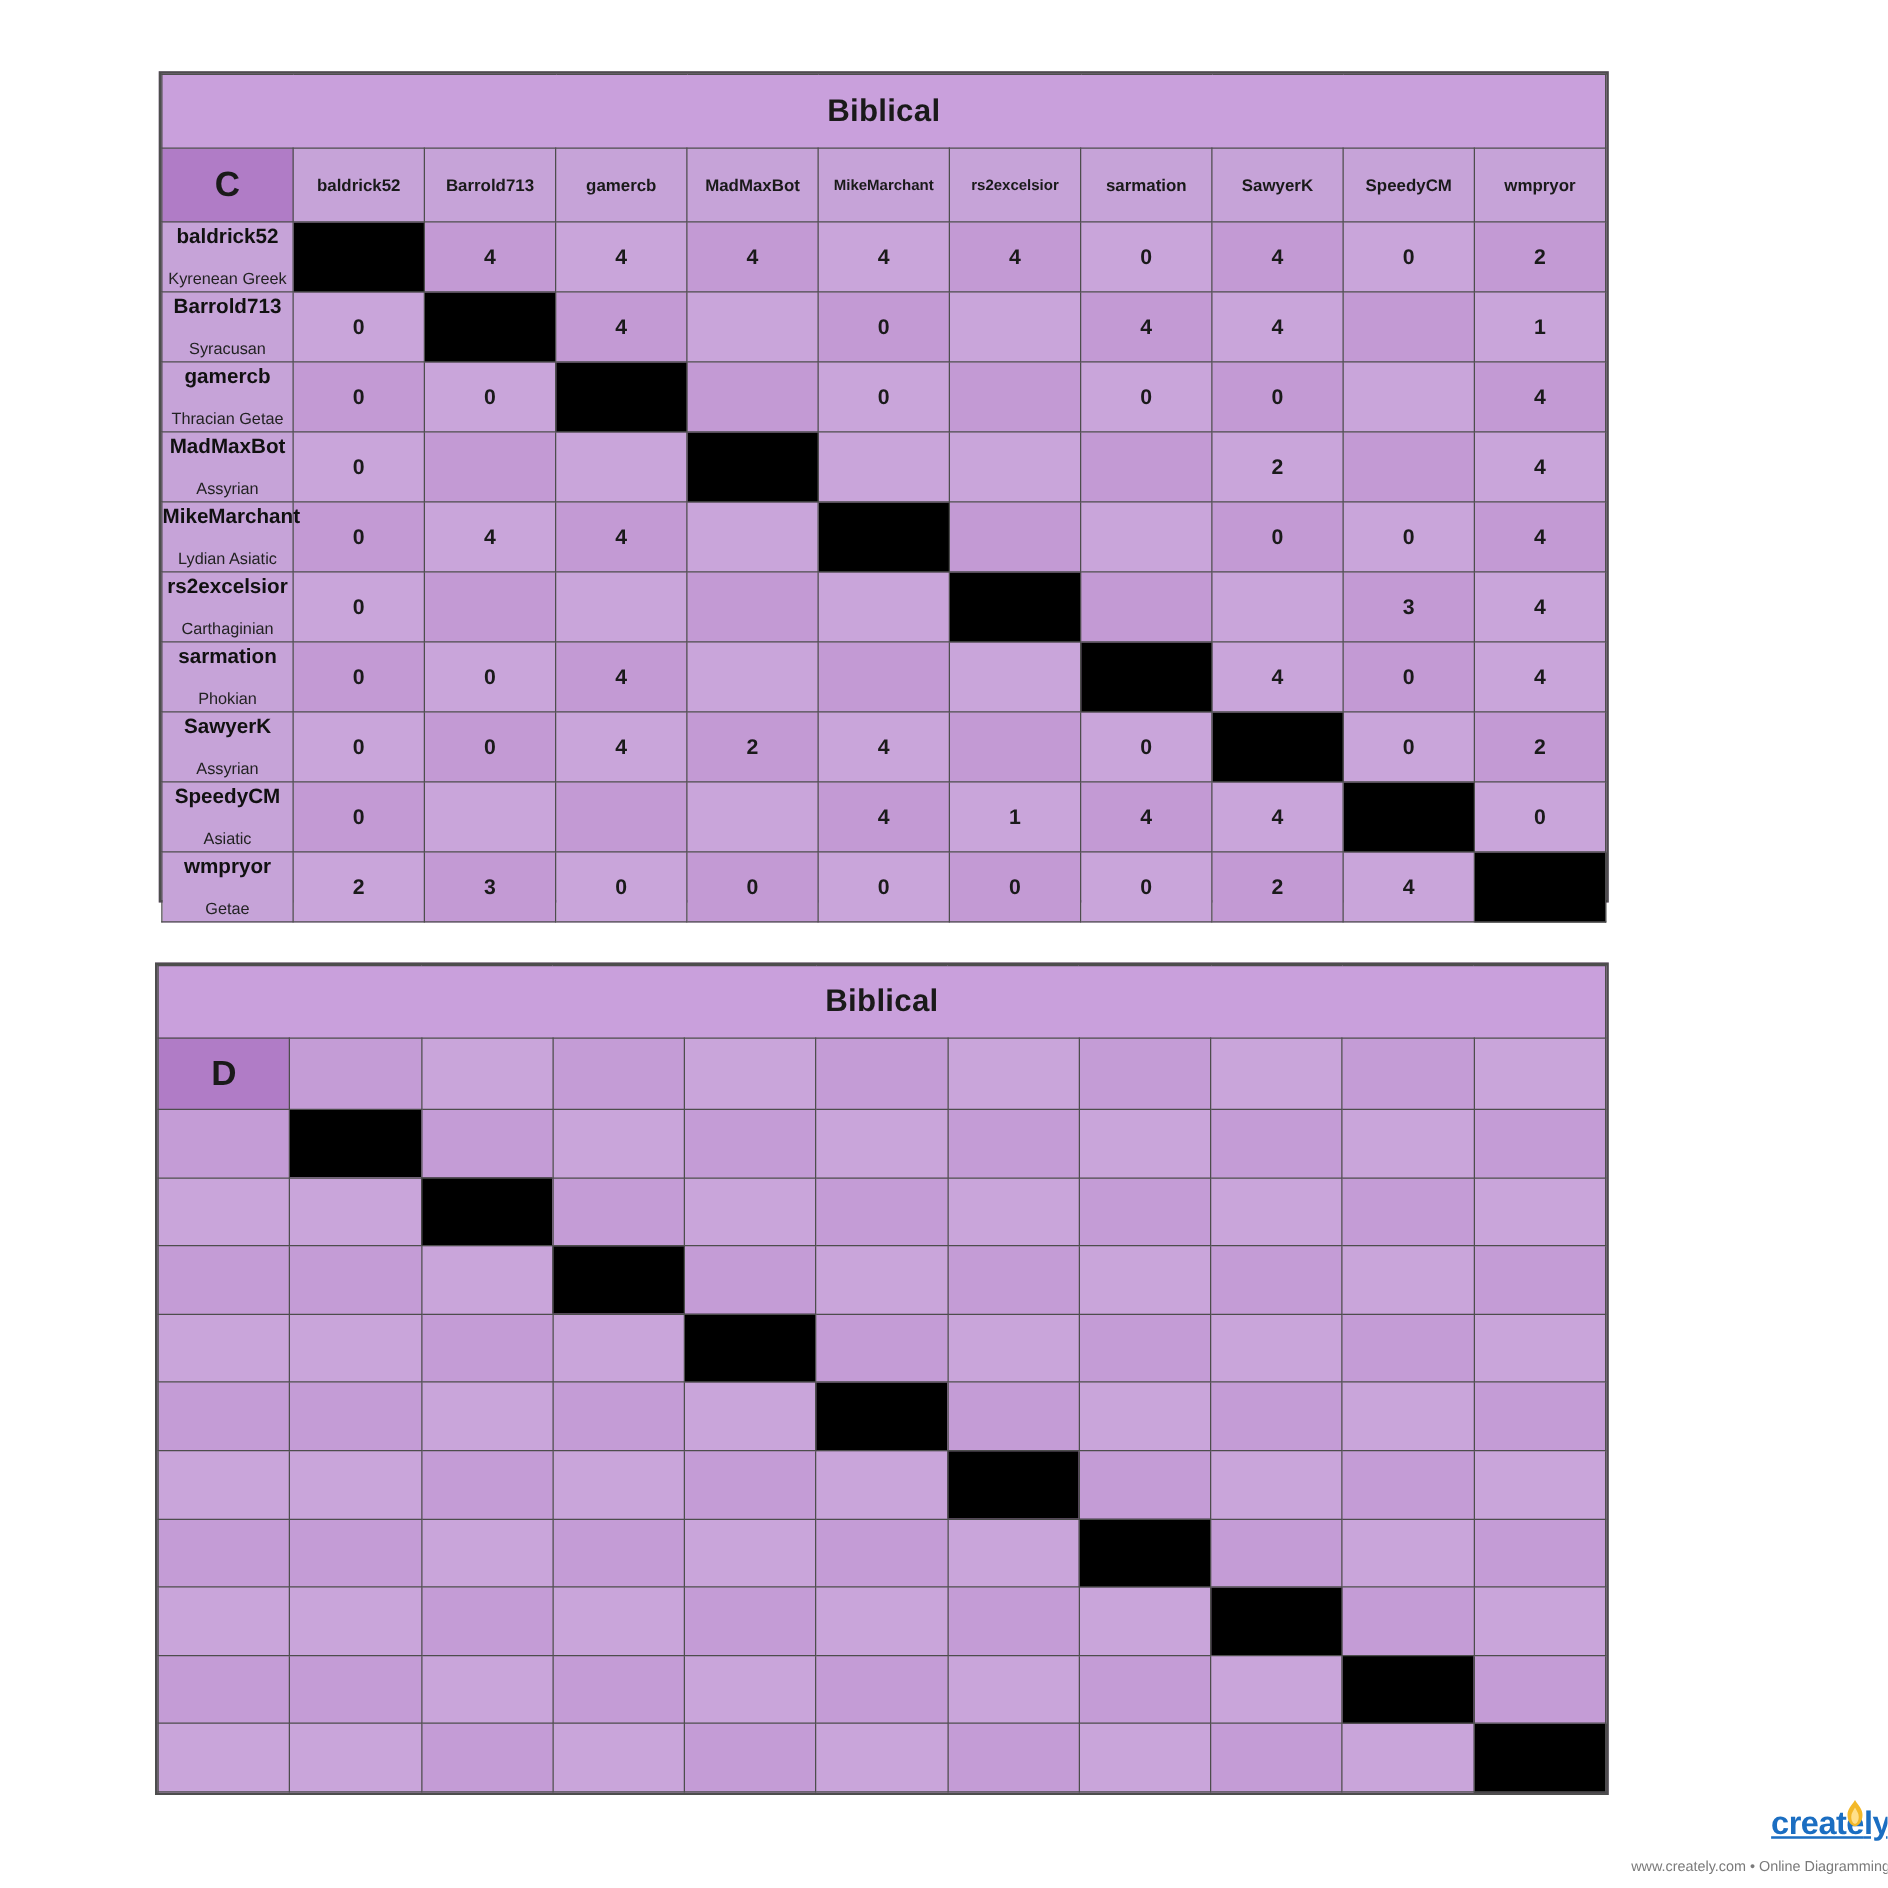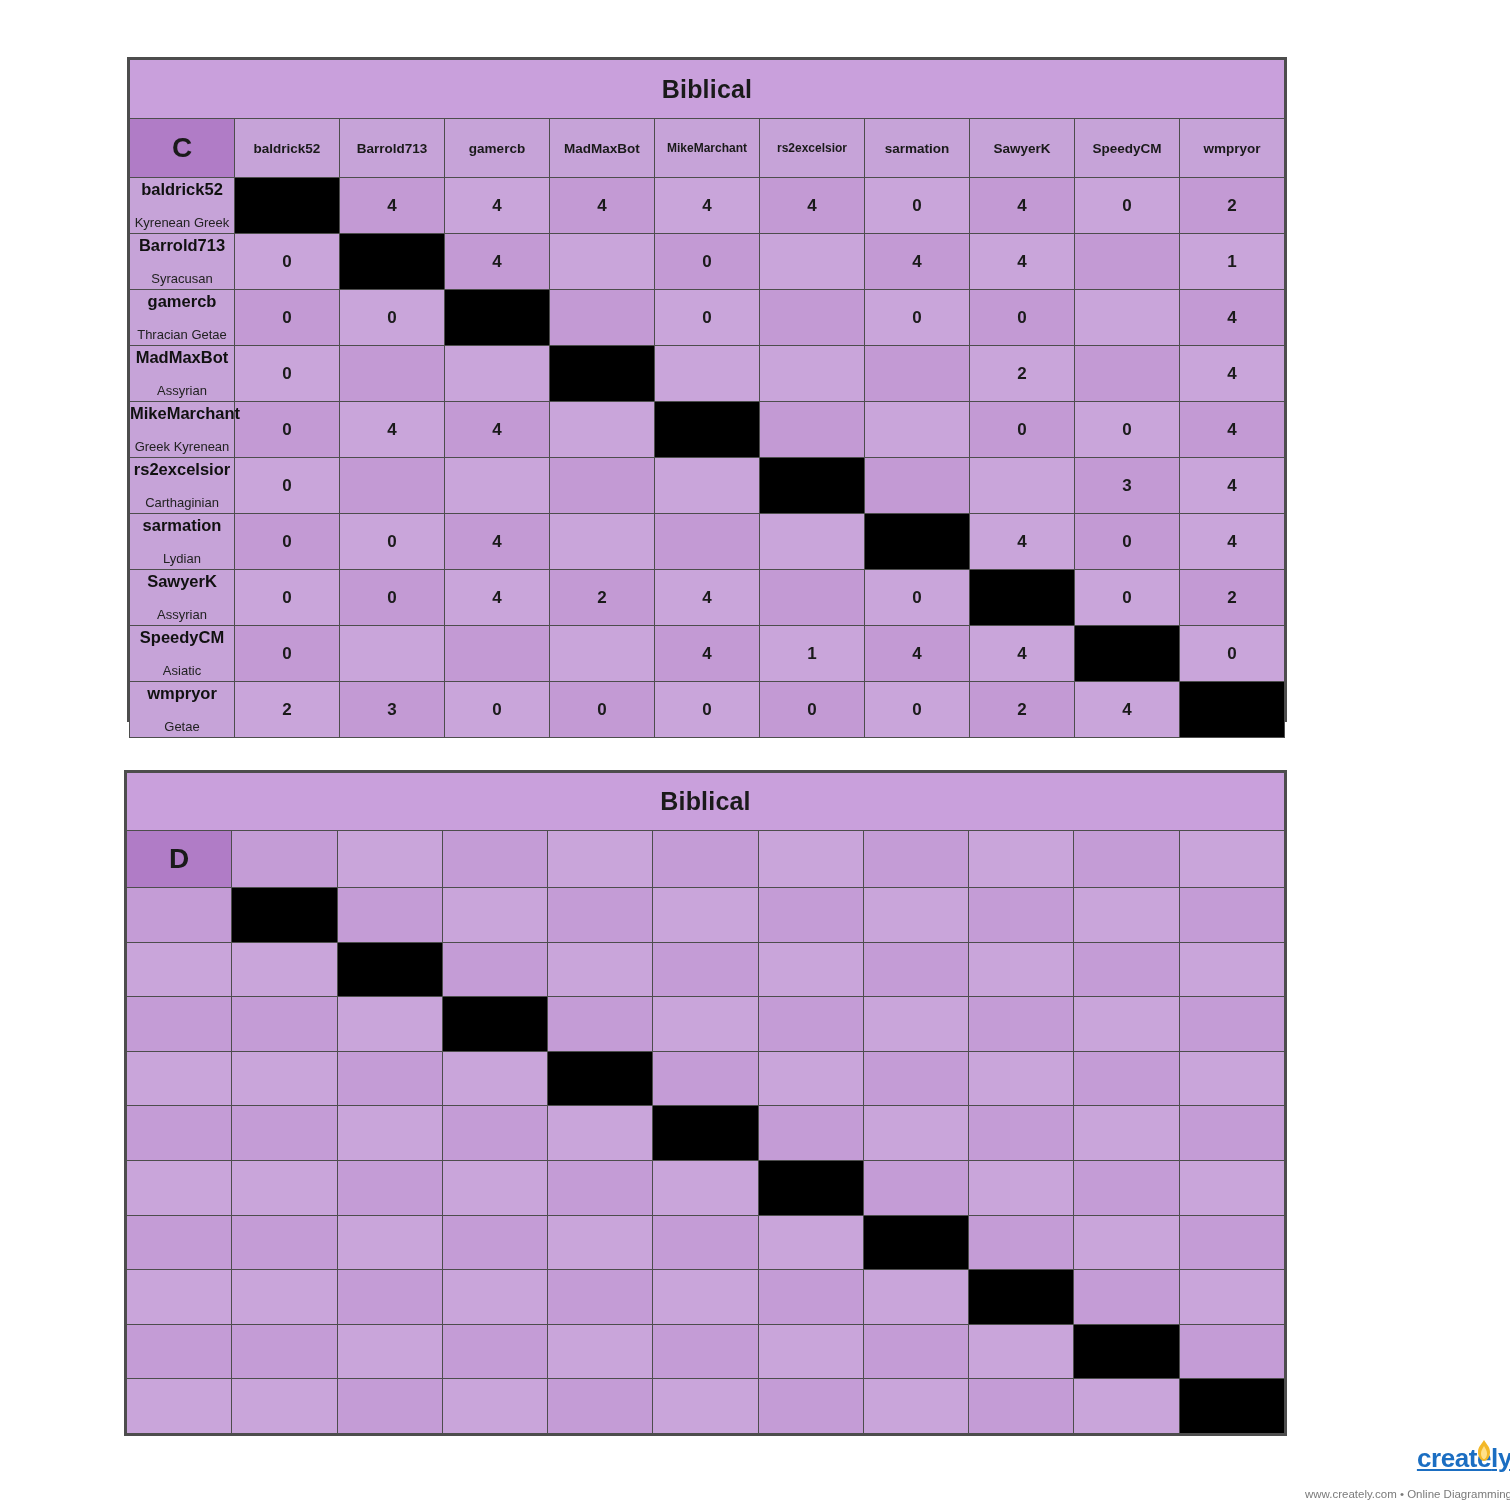--- a/index.html
+++ b/index.html
@@ -258,21 +258,21 @@
         <td class="cell light"></td>
         <td class="cell"></td>
         <td class="cell light">2</td>
         <td class="cell"></td>
         <td class="cell light">4</td>
       </tr>
 
       <tr>
         <td class="rowhead">
           <span class="name">MikeMarchant</span>
-          <span class="sub">Greek Kyrenean</span>
+          <span class="sub">Lydian Asiatic</span>
         </td>
         <td class="cell">0</td>
         <td class="cell light">4</td>
         <td class="cell">4</td>
         <td class="cell light"></td>
         <td class="cell diag"></td>
         <td class="cell"></td>
         <td class="cell light"></td>
         <td class="cell">0</td>
         <td class="cell light">0</td>
@@ -292,21 +292,21 @@
         <td class="cell diag"></td>
         <td class="cell"></td>
         <td class="cell light"></td>
         <td class="cell">3</td>
         <td class="cell light">4</td>
       </tr>
 
       <tr>
         <td class="rowhead">
           <span class="name">sarmation</span>
-          <span class="sub">Lydian</span>
+          <span class="sub">Phokian</span>
         </td>
         <td class="cell">0</td>
         <td class="cell light">0</td>
         <td class="cell">4</td>
         <td class="cell light"></td>
         <td class="cell"></td>
         <td class="cell light"></td>
         <td class="cell diag"></td>
         <td class="cell light">4</td>
         <td class="cell">0</td>

